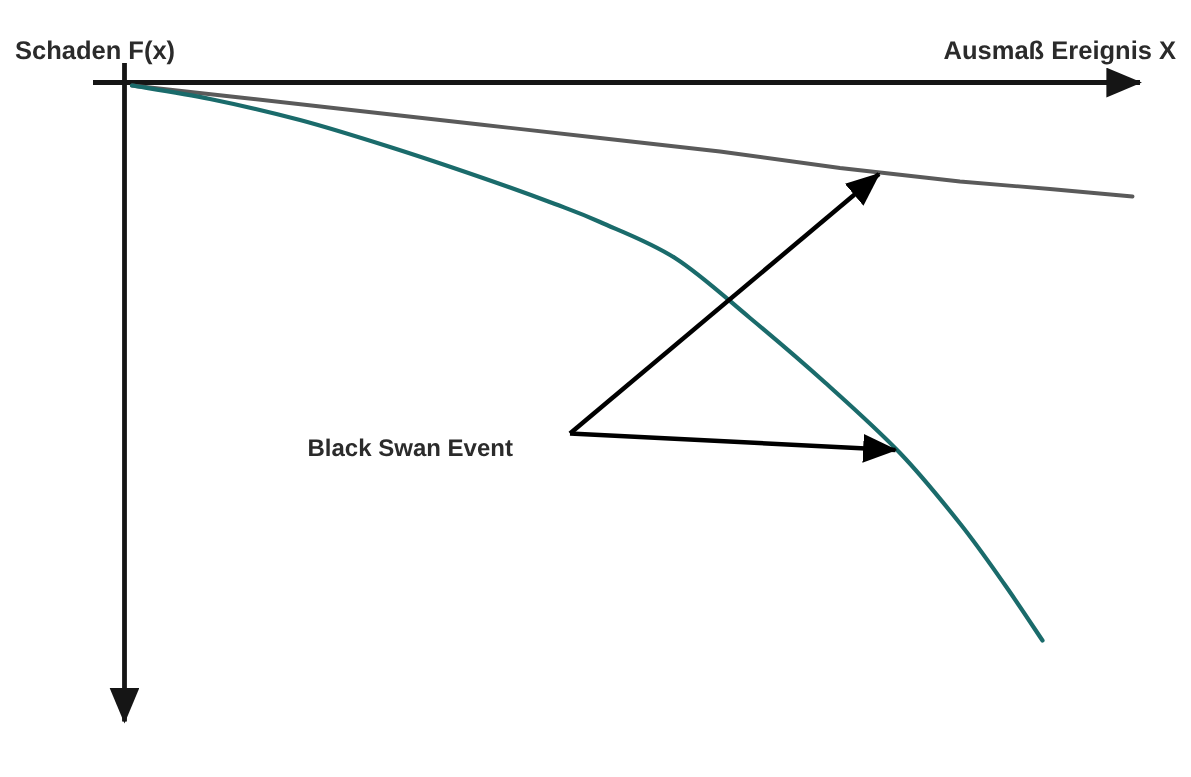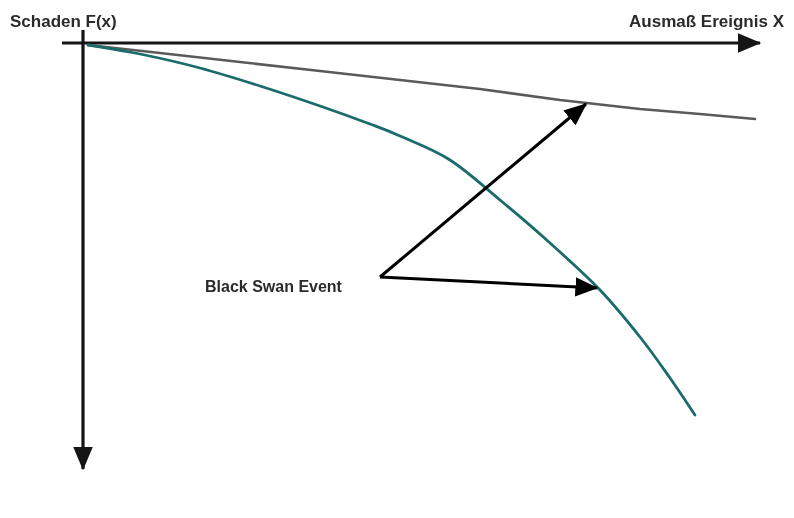--- a/index.html
+++ b/index.html
@@ -10,21 +10,21 @@
   body {
     width: 794px;
     height: 518px;
     position: relative;
     overflow: hidden;
     font-family: "Liberation Sans", sans-serif;
   }
   #chart-root {
     position: absolute;
     left: 0;
-    top: 0;
+    top: 12px;
     width: 794px;
     height: 466px;
   }
   svg.chart-svg {
     display: block;
     width: 794px;
     height: 518px;
   }
   .axis-label {
     font-family: "Liberation Sans", sans-serif;

